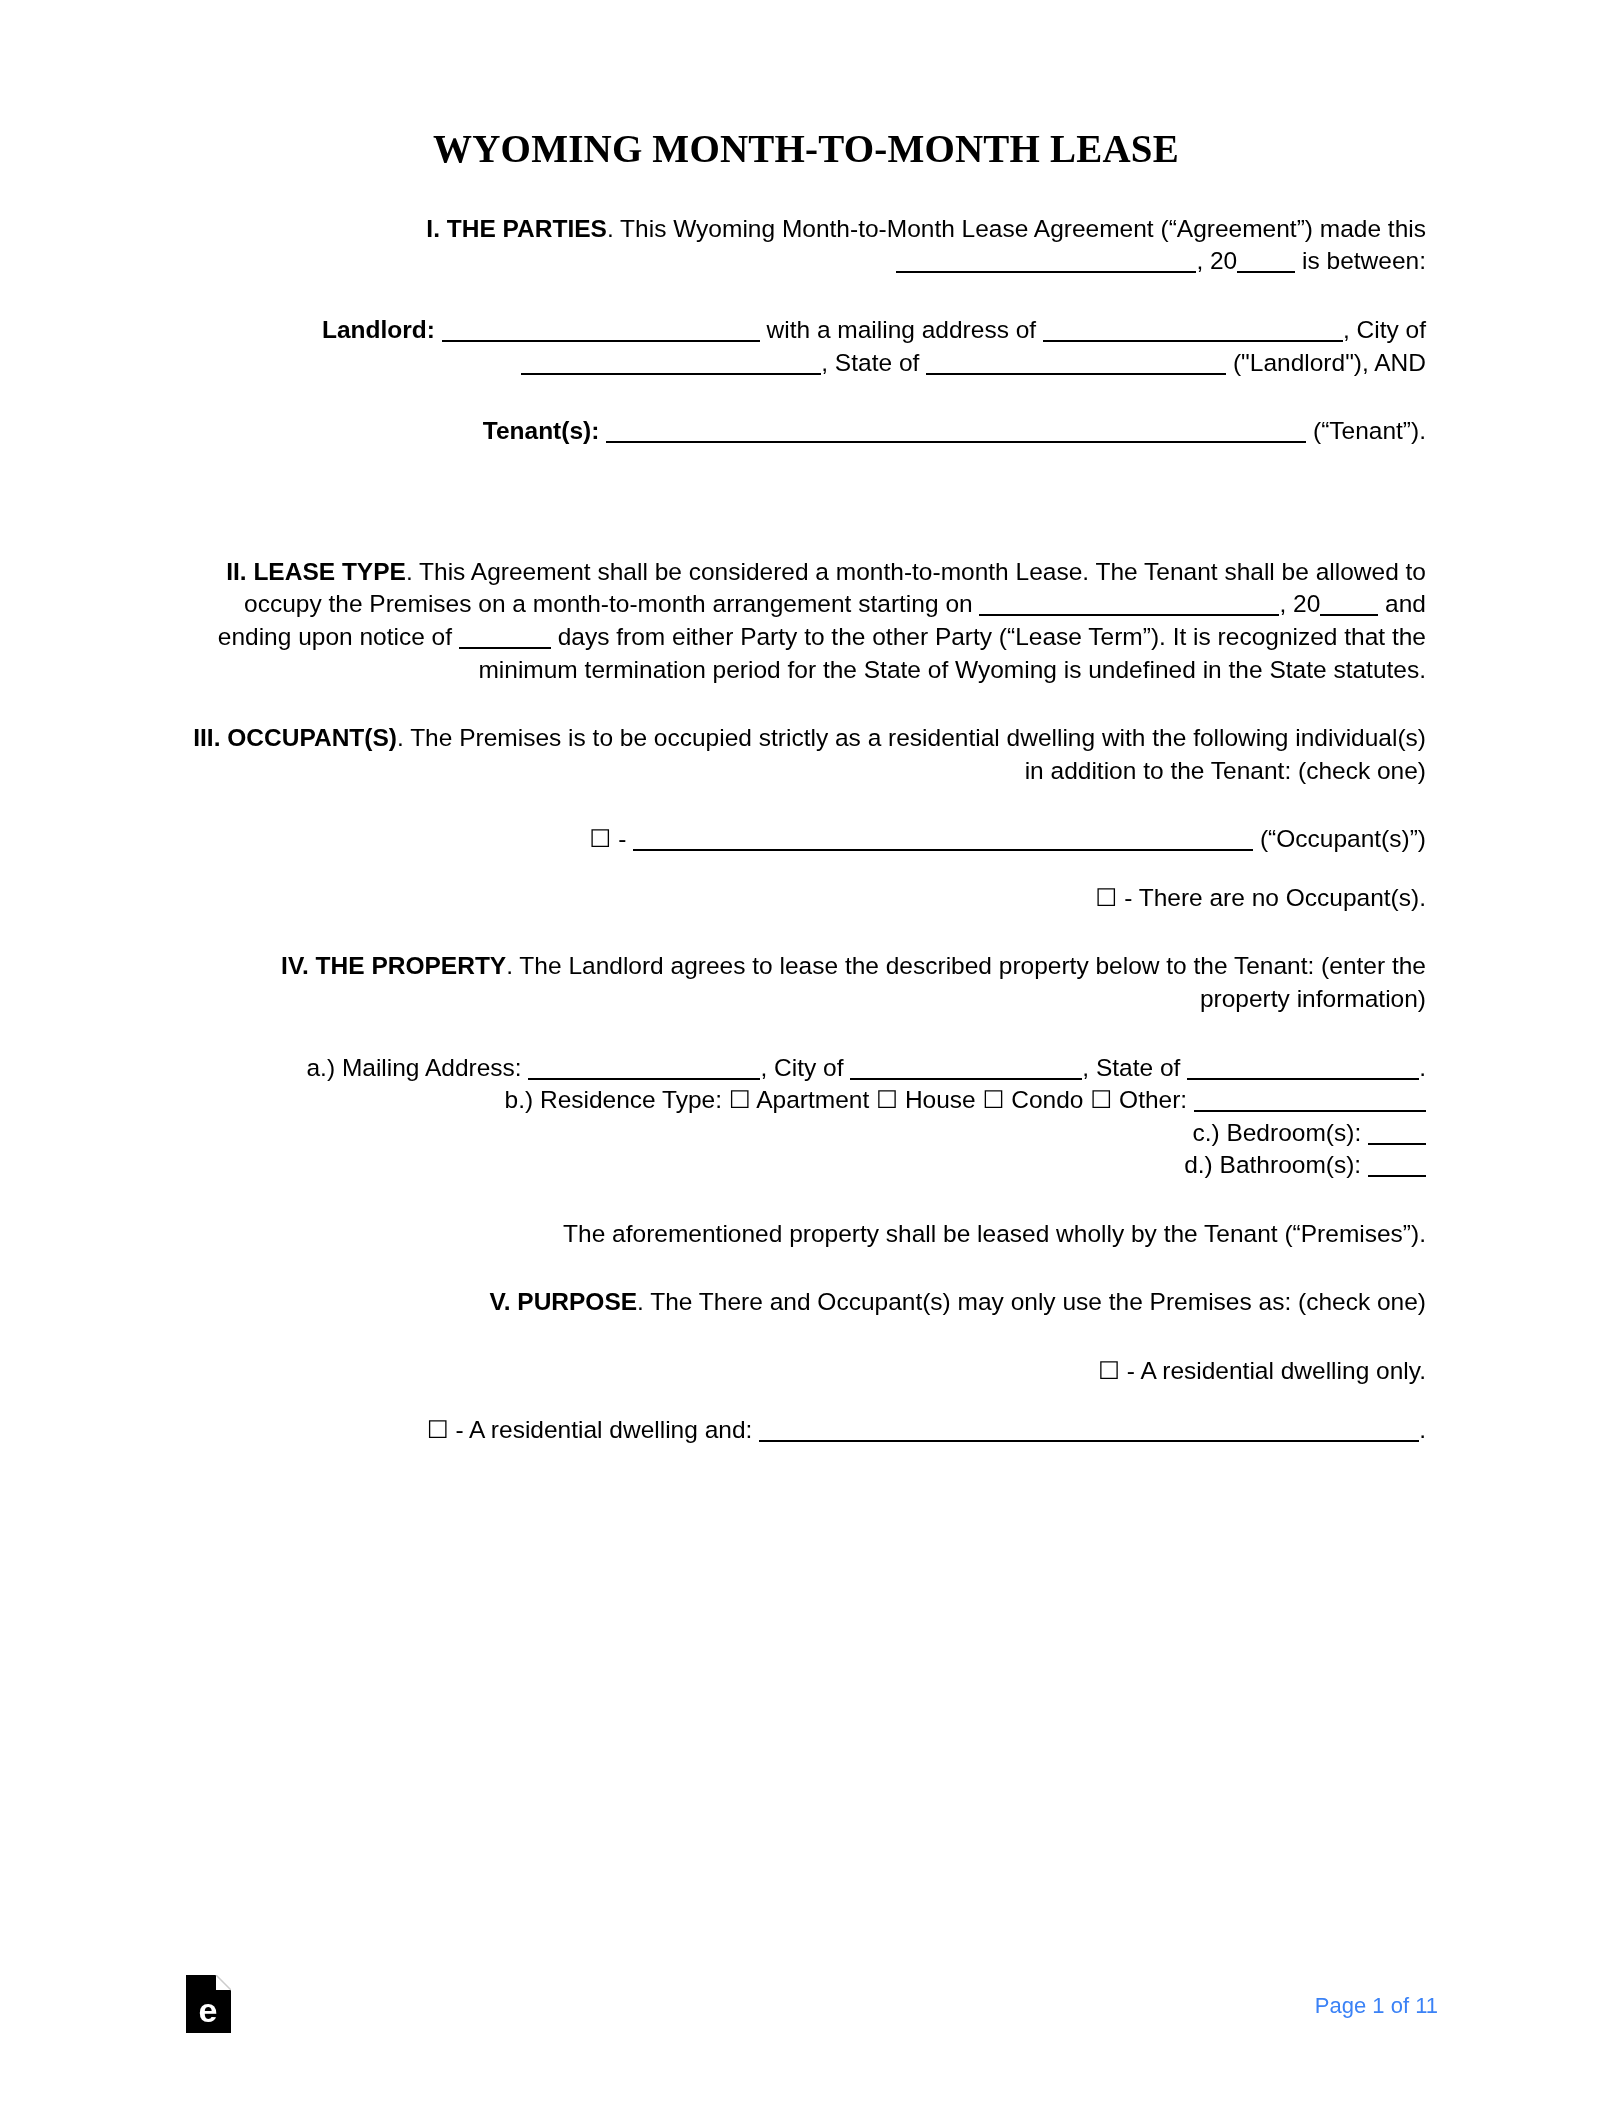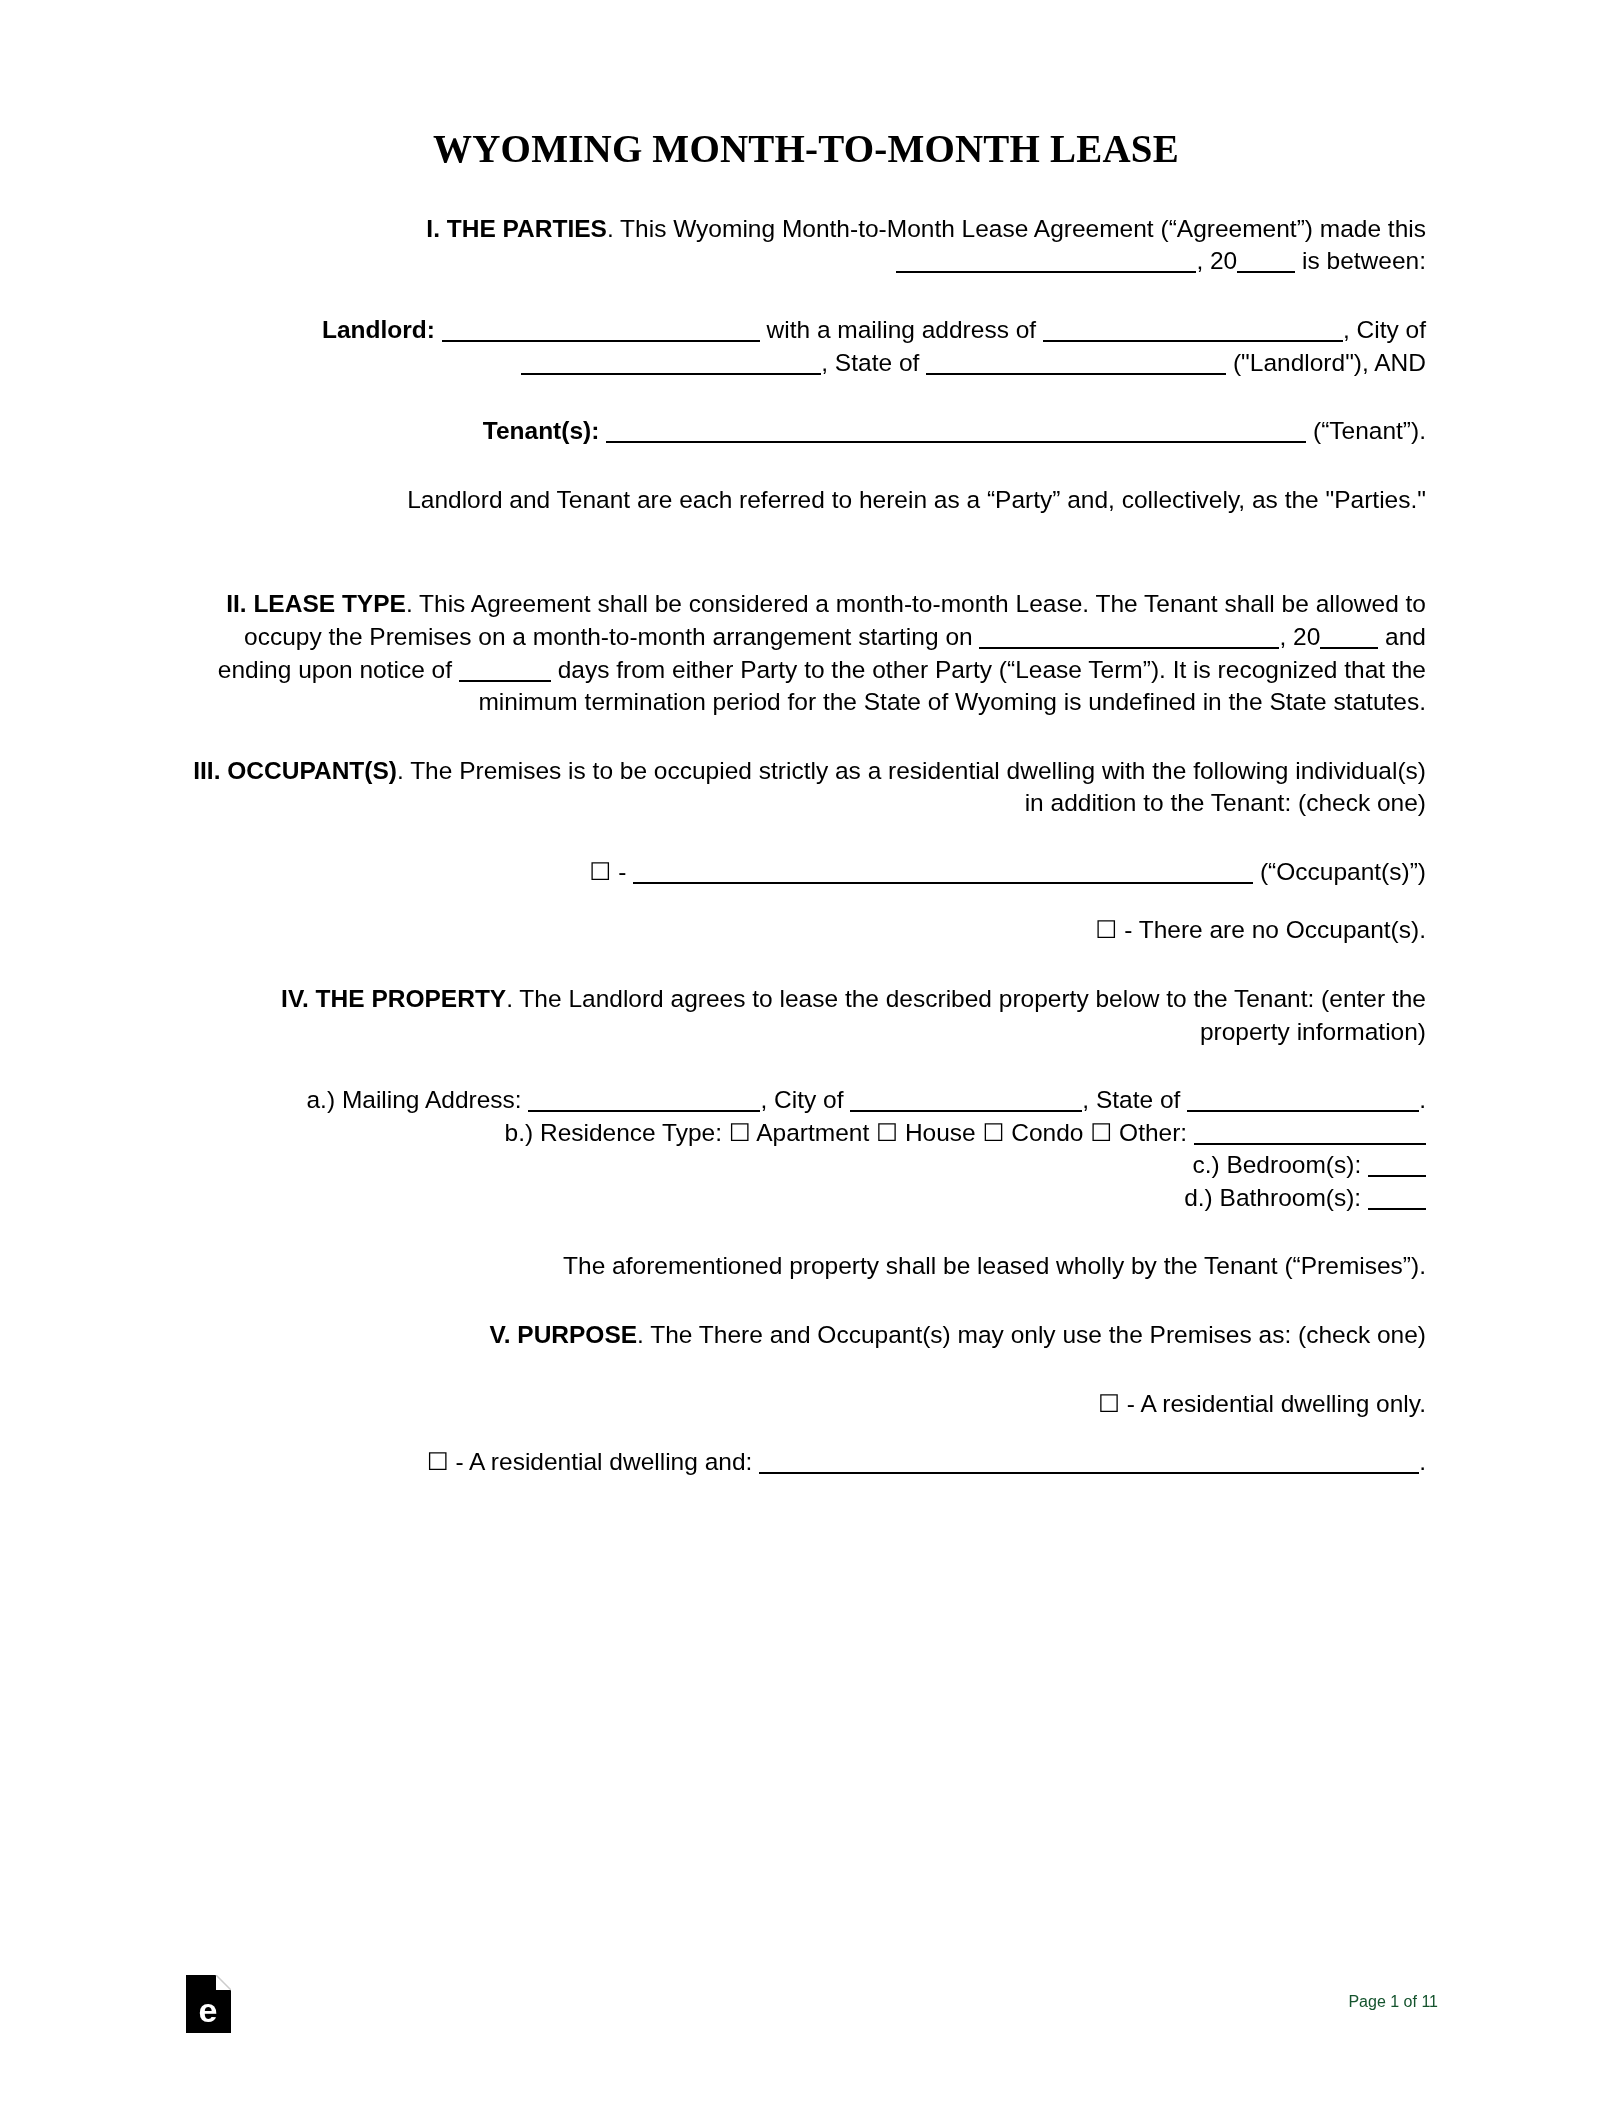--- a/index.html
+++ b/index.html
@@ -80,22 +80,22 @@
     position: absolute;
     left: 186px;
     top: 20px;
     width: 45px;
     height: 58px;
   }
   .pagenum {
     position: absolute;
     right: 186px;
     top: 38px;
-    font-size: 16px;
-    color: #14532d;
+    font-size: 22px;
+    color: #3b82f6;
     text-align: right;
   }
 </style>
 </head>
 <body>
 
 <div class="page">
 
   <div class="content">
 
@@ -114,21 +114,20 @@
     </p>
 
     <div class="gap-md"></div>
 
     <p class="para">
       <span class="bold">Tenant(s):</span><span> </span><span class="ln ln-w3"></span><span> (“Tenant”).</span>
     </p>
 
     <div class="gap-md"></div>
 
-    <p class="para">Landlord and Tenant are each referred to herein as a “Party” and, collectively, as the "Parties."</p>
 
     <div class="gap-md"></div>
 
 
     <div class="gap-md"></div>
 
     <p class="para">
       <span class="bold">II. LEASE TYPE</span><span>. This Agreement shall be considered a month-to-month Lease. The Tenant shall be allowed to occupy the Premises on a month-to-month arrangement starting on </span><span class="ln ln-xl"></span><span>, 20</span><span class="ln ln-xs"></span><span> and ending upon notice of </span><span class="ln ln-s"></span><span> days from either Party to the other Party (“Lease Term”). It is recognized that the minimum termination period for the State of Wyoming is undefined in the State statutes.</span>
     </p>
 

